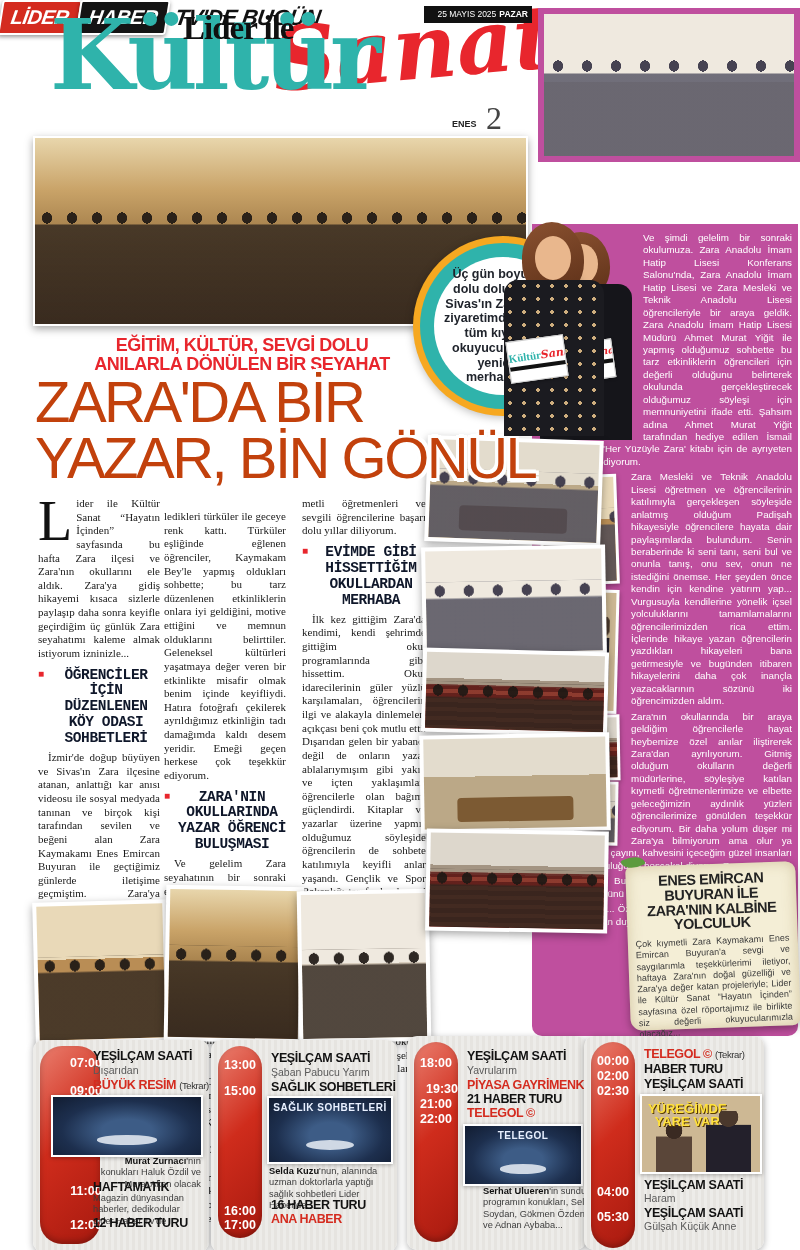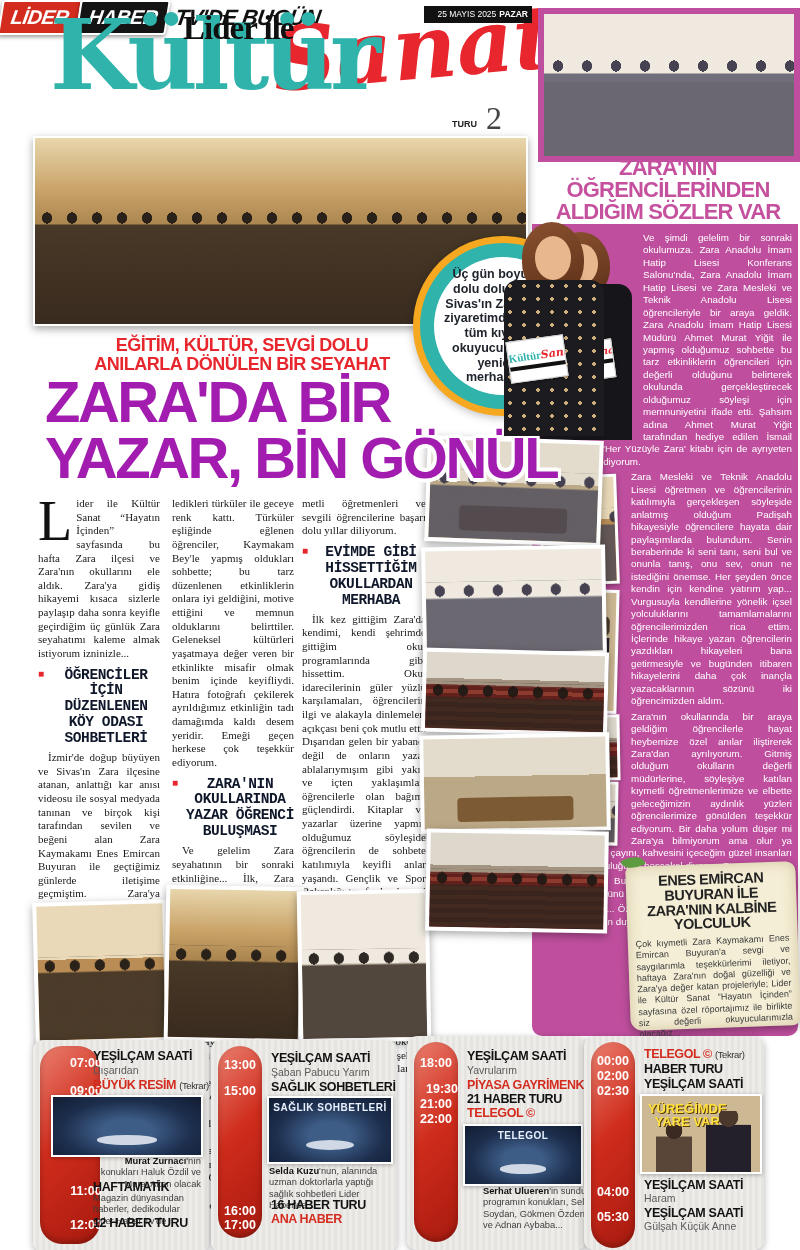--- a/index.html
+++ b/index.html
@@ -50,23 +50,23 @@
     background:radial-gradient(circle at 50% 12%, #3a2a22 0 18%, transparent 19%),
                linear-gradient(180deg, transparent 24%, #5a4639 25%);}
   .sc-film::after{content:"";position:absolute;right:8%;bottom:0;width:38%;height:80%;
     background:radial-gradient(circle at 50% 10%, #4a382c 0 16%, transparent 17%),
                linear-gradient(180deg, transparent 22%, #23202b 23%);}
 
   
   .kicker-red{left:72px;top:336px;width:340px;text-align:center;color:#e8262d;
     font-family:"Liberation Sans",sans-serif;font-weight:900;font-size:18px;line-height:1.05;
     letter-spacing:-0.5px;z-index:6;}
-  .headline{left:35px;top:374px;width:520px;font-family:"Liberation Sans",sans-serif;font-weight:700;
-    color:#a21caf;font-size:58px;line-height:0.97;letter-spacing:-2.5px;z-index:7;
-    text-shadow:3px 3px 0 #fff,-3px -3px 0 #fff,3px -3px 0 #fff,-3px 3px 0 #fff,0 4px 0 #fff,0 -4px 0 #fff;margin-left:10px;}
+  .headline{left:35px;top:374px;width:520px;font-family:"Liberation Sans",sans-serif;font-weight:400;
+    color:#c2410c;font-size:58px;line-height:0.97;letter-spacing:-2.5px;z-index:7;
+    text-shadow:3px 3px 0 #fff,-3px -3px 0 #fff,3px -3px 0 #fff,-3px 3px 0 #fff,0 4px 0 #fff,0 -4px 0 #fff;}
   .bubble{left:413px;top:236px;width:180px;height:180px;border-radius:50%;
     background:#f6a821;z-index:5;box-shadow:0 2px 8px rgba(0,0,0,.25);}
   .bubble-teal{position:absolute;inset:7px;border-radius:50%;background:#2fb3ab;}
   .bubble-white{position:absolute;inset:14px;border-radius:50%;background:#fff;
     display:flex;align-items:center;justify-content:center;text-align:center;
     font-family:"Liberation Sans",sans-serif;font-weight:bold;font-size:12.5px;line-height:1.18;
     color:#20242c;padding:10px 14px 10px 10px;box-sizing:border-box;}
 
   
   .woman{z-index:8;}
@@ -154,21 +154,21 @@
 <body>
 
 <div class="page">
 
   <div class="abs m-kultur">Kültür</div>
   <div class="abs m-kicker">Lider ile</div>
   <div class="abs m-sanat">Sanat</div>
   <div class="abs date-bar">
     <span>25 MAYIS 2025</span><b>PAZAR</b>
   </div>
-  <div class="abs sayfa">TURU</div>
+  <div class="abs sayfa">ENES</div>
   <div class="abs sayfa-num">2</div>
 
   <div class="ph" style="left:33px;top:136px;width:491px;height:186px;padding:2px;">
     <div class="sc sc-lodge crowd"></div>
   </div>
 
   <div class="abs kicker-red">EĞİTİM, KÜLTÜR, SEVGİ DOLU ANILARLA DÖNÜLEN BİR SEYAHAT</div>
   <div class="abs headline">
     <div>ZARA'DA BİR</div>
     <div>YAZAR, BİN GÖNÜL</div>
@@ -189,21 +189,21 @@
       <span class="cbar"></span>
     </div>
   </div>
 
   <div class="col" style="left:38px;width:122px;">
     <p class="noind"><span class="dropcap">L</span><span>ider ile Kültür Sanat “Hayatın İçinden” sayfasında bu hafta Zara ilçesi ve Zara'nın okullarını ele aldık. Zara'ya gidiş hikayemi kısaca sizlerle paylaşıp daha sonra keyifle geçirdiğim üç günlük Zara seyahatımı kaleme almak istiyorum izninizle...</span></p>
     <div class="sec-head">ÖĞRENCİLER İÇİN DÜZENLENEN KÖY ODASI SOHBETLERİ</div>
     <p>İzmir'de doğup büyüyen ve Sivas'ın Zara ilçesine atanan, anlattığı kar anısı videosu ile sosyal medyada tanınan ve birçok kişi tarafından sevilen ve beğeni alan Zara Kaymakamı Enes Emircan Buyuran ile geçtiğimiz günlerde iletişime geçmiştim. Zara'ya geldiğim ilk gün Kaymakamımızın daveti ile ayağımın tozuyla gittiğim Köy Odası Sohbetleri buluşmasından bahsetmek istiyorum. İlçenin üniversitesi öğrencilerine yönelik hazırlanan program ilçenin Akören Köyü ev sahipliğinde gerçekleşti. Akören Köyü Köy Konağı çatı altısında düzenlenen etkinliğe Kaymakam Buyuran, Zara İlçe Gençlik Spor Müdürü Hamza Ergüt, köy muhtarları ve öğrenciler katıldı. Düzenlenen etkinlikte çaylar içildi, çiğ köfte yoğuruldu ve bölgenin meşhur balı ikram edildi. Has Zara Geceleri ekibi ise söy-</p>
   </div>
 
-  <div class="col" style="left:172px;width:122px;">
+  <div class="col" style="left:164px;width:122px;margin-top:13px;">
     <p class="noind">ledikleri türküler ile geceye renk kattı. Türküler eşliğinde eğlenen öğrenciler, Kaymakam Bey'le yapmış oldukları sohbette; bu tarz düzenlenen etkinliklerin onlara iyi geldiğini, motive ettiğini ve memnun olduklarını belirttiler. Geleneksel kültürleri yaşatmaya değer veren bir etkinlikte misafir olmak benim içinde keyifliydi. Hatıra fotoğrafı çekilerek ayrıldığımız etkinliğin tadı damağımda kaldı desem yeridir. Emeği geçen herkese çok teşekkür ediyorum.</p>
     <div class="sec-head">ZARA'NIN OKULLARINDA YAZAR ÖĞRENCİ BULUŞMASI</div>
     <p>Ve gelelim Zara seyahatının bir sonraki etkinliğine... İlk, Zara Anadolu Lisesi okulunu ziyaret ettim. Zara Anadolu Lisesi konferans salonunda, Anadolu Lisesi öğrencileri ve Zara Mehmet Habib Soluk Fen Lisesi öğrencilerinin de katılımıyla gerçekleştirdiğimiz “Sen Kimsin?” söyleşisi ile ayrı iki lisenin öğrencileriyle bir araya geldik. Zara Anadolu Lisesi Okul Müdürü Celal Çakmak ve Zara Mehmet Habib Soluk Fen Lisesi Okul Müdürü Merdan Kızıltaş'la söyleşi öncesinde yapmış olduğum sohbette Zara'nın eğitimi hakkında değerli müdürlerimizden bilgiler aldım. Okul başarılarının yüksek olduğu her iki okulun değerli idarecileri, kıy-</p>
   </div>
 
   <div class="col" style="left:302px;width:124px;">
     <p class="noind">metli öğretmenleri ve sevgili öğrencilerine başarı dolu yıllar diliyorum.</p>
     <div class="sec-head">EVİMDE GİBİ HİSSETTİĞİM OKULLARDAN MERHABA</div>
     <p>İlk kez gittiğim Zara'da kendimi, kendi şehrimde gittiğim okul programlarında gibi hissettim. Okul idarecilerinin güler yüzlü karşılamaları, öğrencilerin ilgi ve alakayla dinlemeleri açıkçası beni çok mutlu etti. Dışarıdan gelen bir yabancı değil de onların yazar ablalarıymışım gibi yakın ve içten yaklaşımları öğrencilerle olan bağımı güçlendirdi. Kitaplar ve yazarlar üzerine yapmış olduğumuz söyleşide öğrencilerin de sohbete katılımıyla keyifli anlar yaşandı. Gençlik ve Spor Bakanlığı tarafından her yıl düzenlenen 2025 Yaz Gençlik Kampları gezisine sahneye çıkan dört öğrenciye özgüvenleri ve cesaretleri için, Gençlik Spor Merkezi Müdür Vekili Enes Kuru, düzenlenecek olan kamp gezisi sözü vererek öğrencileri mutlu etti. Misafirperverlikleri için her iki okulun müdürlerine ayrıca teşekkür ediyor, başarılarının devamını diliyorum.</p>
   </div>
@@ -232,21 +232,20 @@
   </div>
   <div class="ph" style="left:426px;top:830px;width:174px;height:94px;transform:rotate(1deg);z-index:5;">
     <div class="sc sc-aud crowd"></div>
   </div>
 
   <div class="abs pink-panel"></div>
 
   <div class="ph panel-photo">
     <div class="sc sc-class crowd-lite"></div>
   </div>
-  <div class="abs panel-heading">ZARA'NIN ÖĞRENCİLERİNDEN ALDIĞIM SÖZLER VAR</div>
 
   <div class="panel-body">
     <div class="float-woman">
       <div class="w-hair" style="left:14px;top:0;width:56px;height:66px;"></div>
       <div class="w-face" style="left:26px;top:12px;width:32px;height:40px;"></div>
       <div class="w-body plain" style="left:0;top:52px;width:92px;height:156px;"></div>
       <div class="w-card" style="left:18px;top:110px;width:54px;height:32px;padding-top:5px;">
         <span class="c1" style="font-size:10px;">Kültür</span><span class="c2" style="font-size:10px;">Sanat</span>
         <span class="cbar"></span>
       </div>

